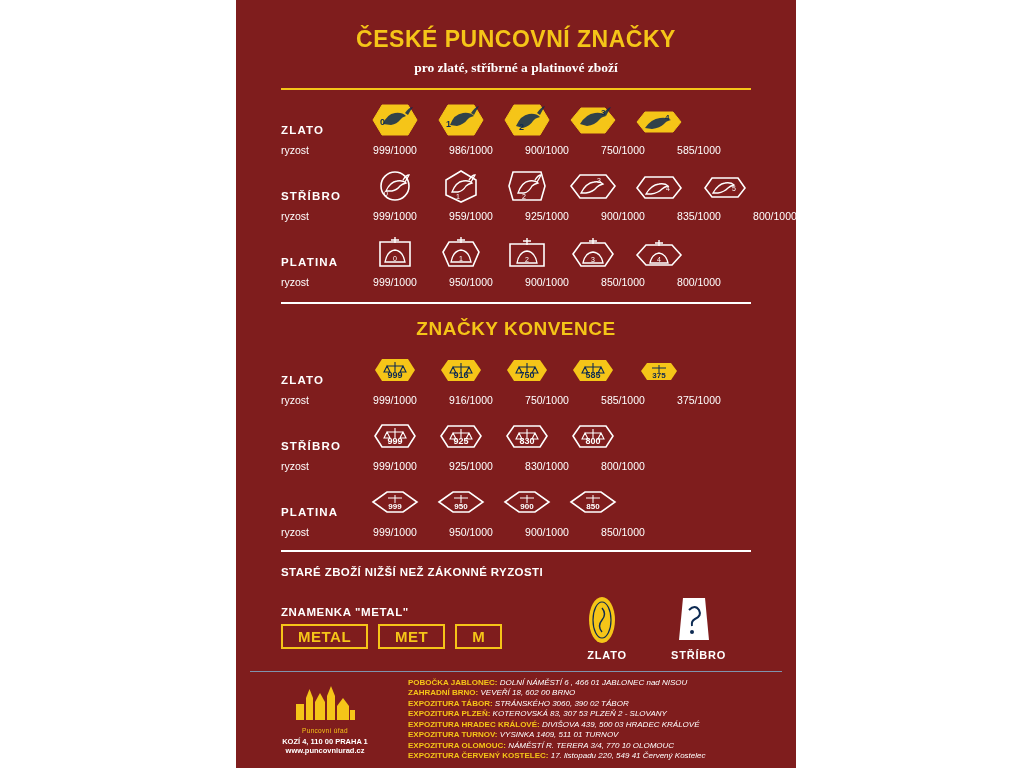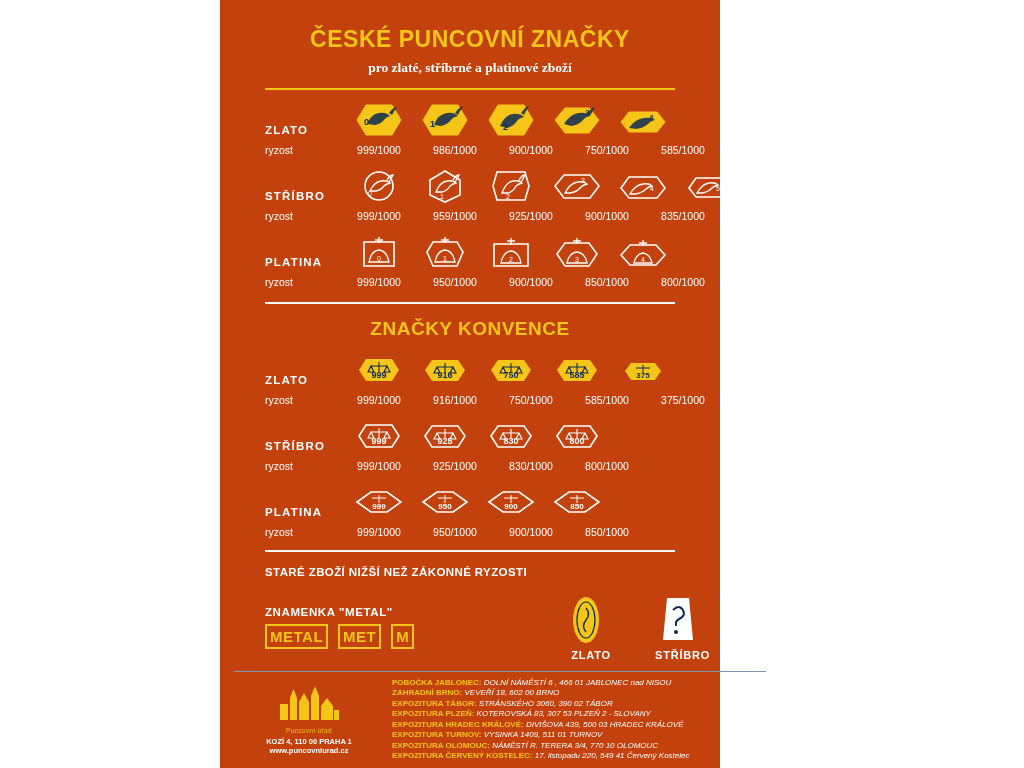--- a/index.html
+++ b/index.html
@@ -14,25 +14,25 @@
     overflow: hidden;
   }
   .page {
     position: relative;
     width: 1024px;
     height: 768px;
     background: #ffffff;
   }
   .poster {
     position: absolute;
-    left: 220px;
+    left: 236px;
     top: 0;
-    width: 500px;
+    width: 560px;
     height: 768px;
-    background: #c2410c;
+    background: #7f1d1d;
     color: #ffffff;
   }
   
   .title {
     text-align: center;
     color: #f5c518;
     font-weight: bold;
     font-size: 23px;
     letter-spacing: 0.5px;
     padding-top: 27px;
@@ -139,21 +139,21 @@
     display: flex;
     align-items: center;
     gap: 10px;
     margin-top: 6px;
   }
   .metal-box {
     border: 2px solid #f5c518;
     color: #f5c518;
     font-weight: bold;
     font-size: 15px;
-    padding: 2px 3px;
+    padding: 2px 15px;
     letter-spacing: 0.5px;
   }
   .oldmarks {
     display: flex;
     gap: 38px;
     align-items: flex-end;
   }
   .oldmark-cap {
     text-align: center;
     font-size: 11px;

